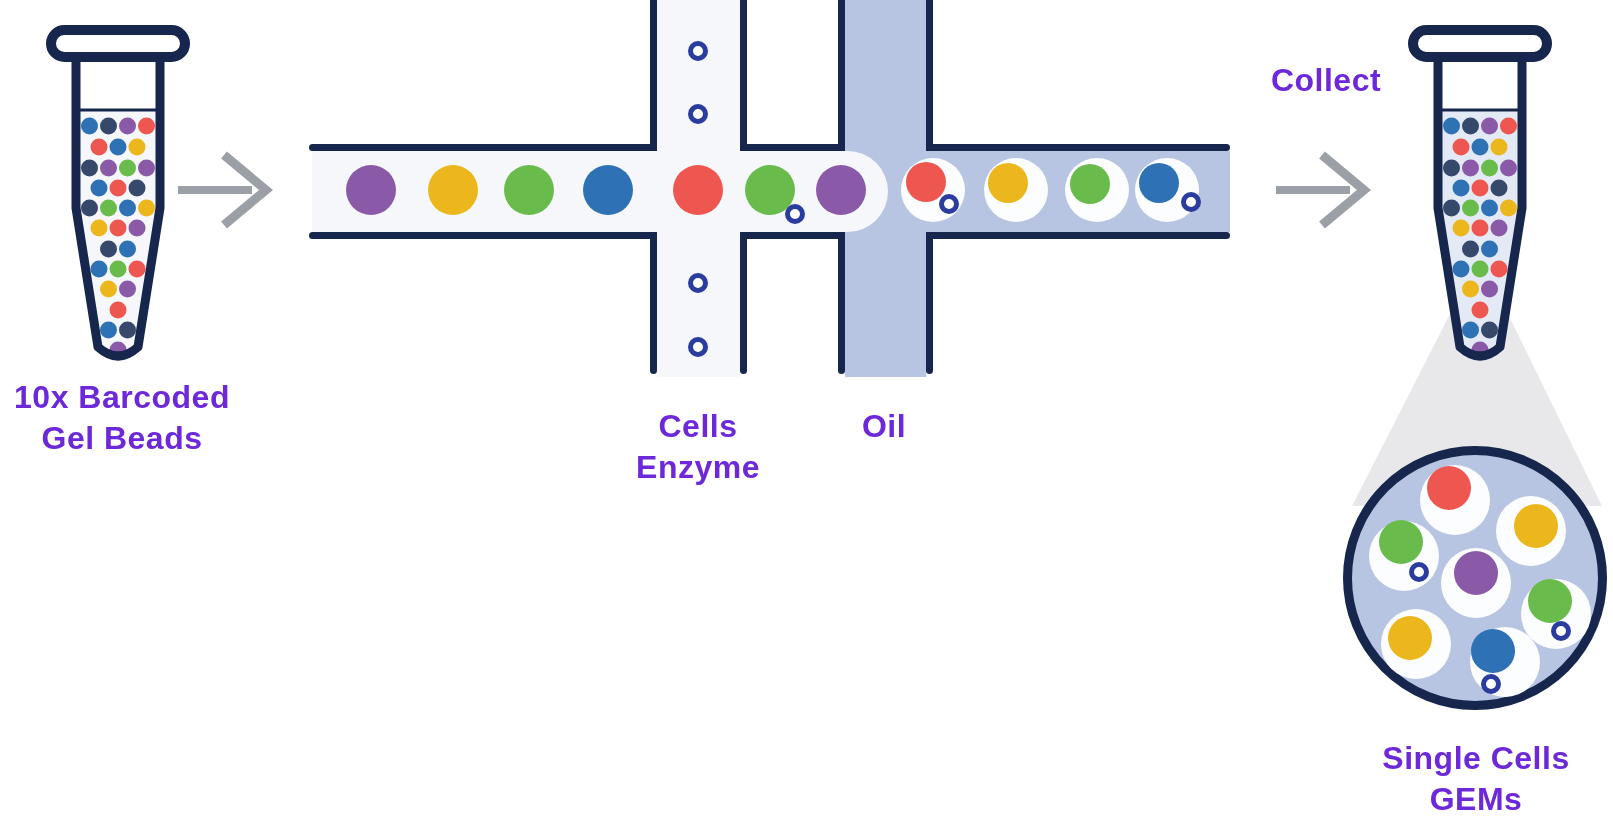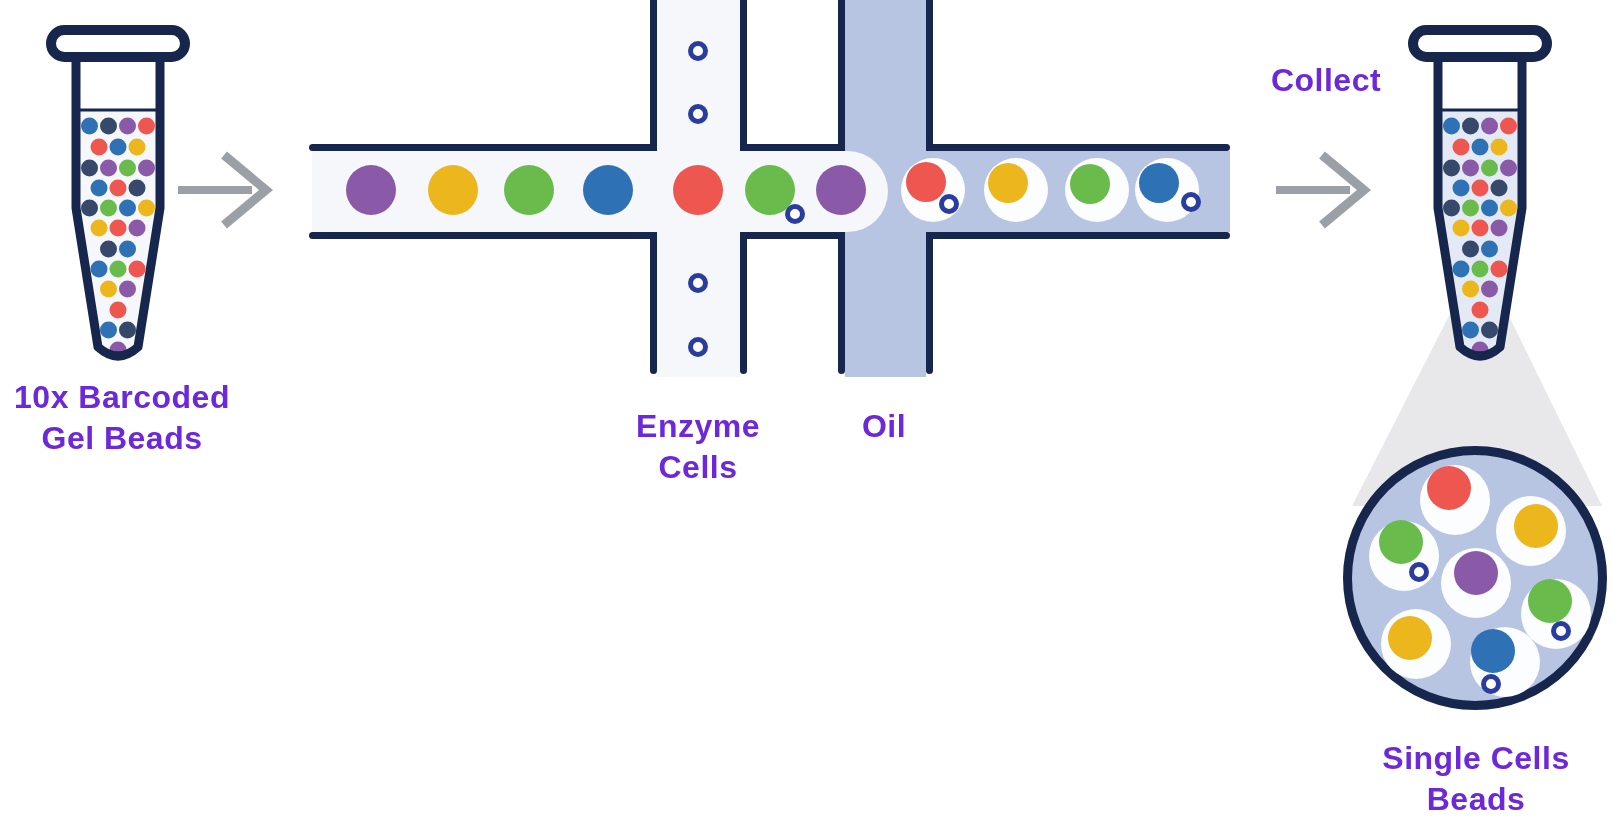--- a/index.html
+++ b/index.html
@@ -156,28 +156,28 @@
   <svg class="abs" style="left:1268px;top:150px;z-index:5;" width="104" height="80" viewBox="0 0 104 80">
     <line x1="8" y1="40" x2="82" y2="40" stroke="#9ba0a6" stroke-width="8"></line>
     <polyline points="54,5 96,40 54,75" fill="none" stroke="#9ba0a6" stroke-width="9"></polyline>
   </svg>
 
   <div class="lbl" style="left:4px;top:377px;width:236px;">
     <div>10x Barcoded</div>
     <div>Gel Beads</div>
   </div>
   <div class="lbl" style="left:588px;top:406px;width:220px;">
+    <div>Cells</div>
     <div>Enzyme</div>
-    <div>Cells</div>
   </div>
   <div class="lbl" style="left:834px;top:406px;width:100px;">Oil</div>
   <div class="lbl" style="left:1236px;top:60px;width:180px;">Collect</div>
   <div class="lbl" style="left:1356px;top:738px;width:240px;">
     <div>Single Cells</div>
-    <div>Beads</div>
+    <div>GEMs</div>
   </div>
 
 <div class="crc" style="left: 346px; top: 165px; width: 50px; height: 50px; z-index: 4; background: rgb(138, 90, 169);"></div>
     <div class="crc" style="left: 428px; top: 165px; width: 50px; height: 50px; z-index: 4; background: rgb(235, 183, 28);"></div>
     <div class="crc" style="left: 504px; top: 165px; width: 50px; height: 50px; z-index: 4; background: rgb(105, 188, 76);"></div>
     <div class="crc" style="left: 583px; top: 165px; width: 50px; height: 50px; z-index: 4; background: rgb(46, 114, 181);"></div>
     <div class="crc" style="left: 673px; top: 165px; width: 50px; height: 50px; z-index: 4; background: rgb(238, 87, 79);"></div>
     <div class="crc" style="left: 745px; top: 165px; width: 50px; height: 50px; z-index: 4; background: rgb(105, 188, 76);"></div>
     <div class="crc" style="left: 816px; top: 165px; width: 50px; height: 50px; z-index: 4; background: rgb(138, 90, 169);"></div>
     <div class="crc ring" style="left: 785px; top: 204px; width: 20px; height: 20px; z-index: 4;"></div>

